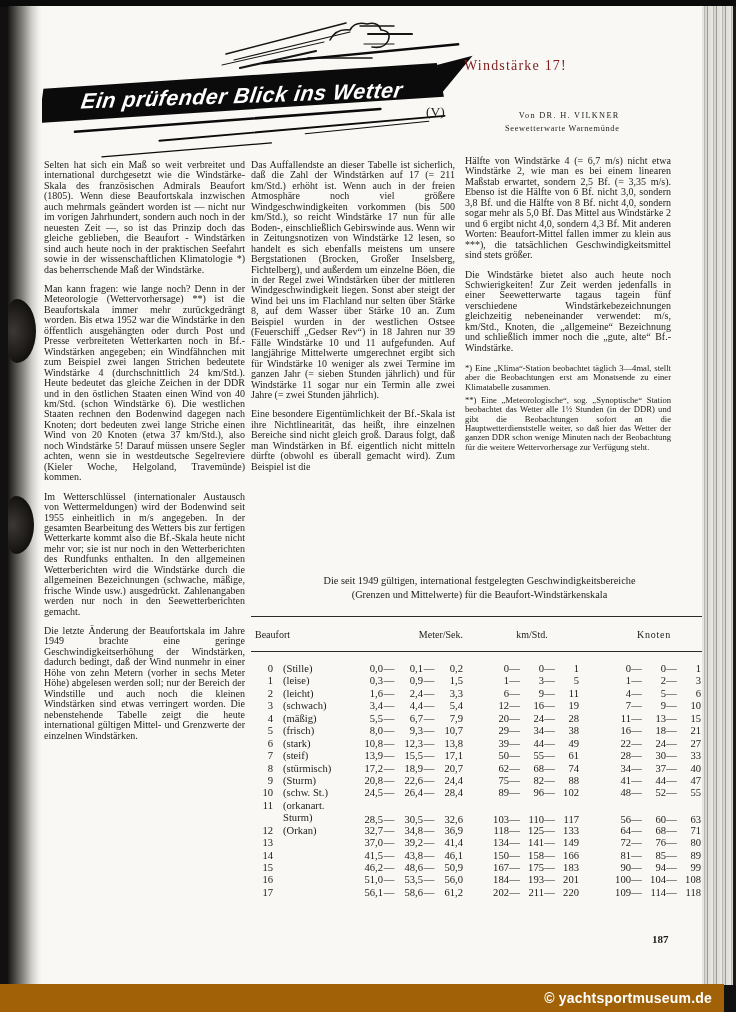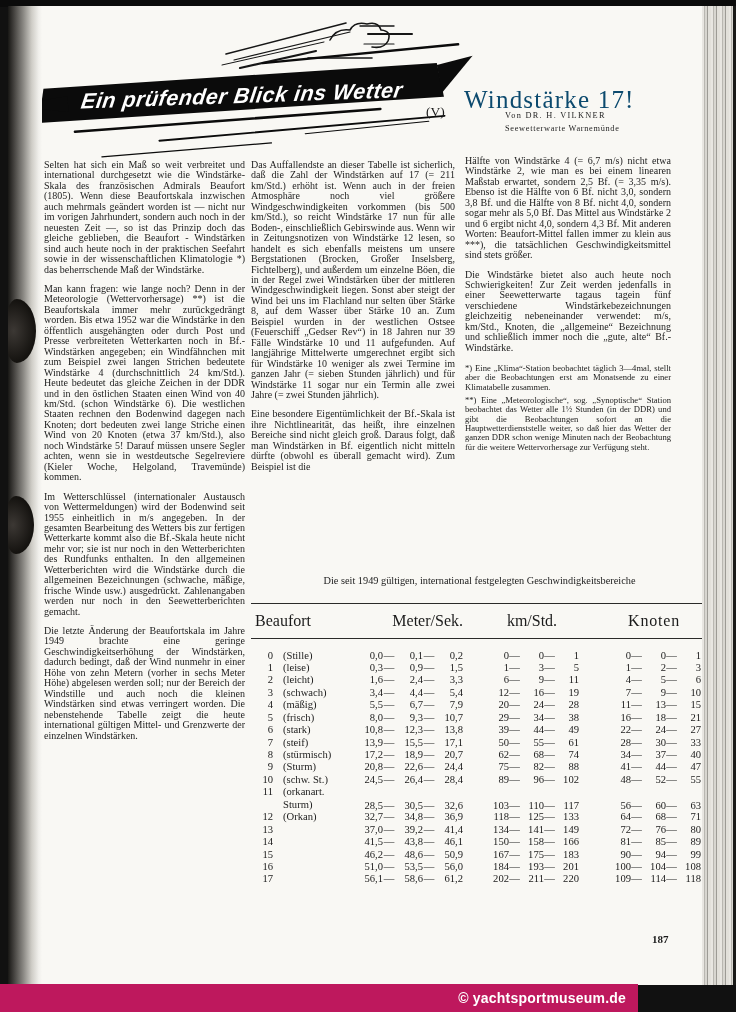--- a/index.html
+++ b/index.html
@@ -2,21 +2,21 @@
 <html><head>
 <meta charset="utf-8">
 <style>
   html,body{margin:0;padding:0;}
   body{
     width:736px;height:1012px;position:relative;overflow:hidden;
     background:#111;font-family:"Liberation Serif",serif;
   }
   
   .scan-top{position:absolute;left:0;top:0;width:736px;height:7px;background:#0b0b0b;}
-  .scan-bottom{position:absolute;left:0;top:984px;width:638px;height:28px;background:#be185d;
+  .scan-bottom{position:absolute;left:0;top:984px;width:724px;height:28px;background:#a16207;
     display:flex;align-items:center;justify-content:flex-end;padding-right:12px;box-sizing:border-box;}
   .watermark{color:#fff;font-family:"Liberation Sans",sans-serif;font-weight:bold;font-size:14px;letter-spacing:.2px;}
   .page{
     position:absolute;left:8px;top:6px;width:728px;height:979px;
     background:#f9f8f4;overflow:hidden;
   }
   .binding{
     position:absolute;left:0;top:0;width:34px;height:979px;
     background:linear-gradient(to right,#181715 0,#454340 18%,#8a8883 45%,#cfcdc7 70%,#f0efeb 90%,#f9f8f4 100%);
   }
@@ -25,42 +25,42 @@
     background:repeating-linear-gradient(90deg,#e8e6e1 0 2px,#b9b7b1 2px 3px,#d8d6d0 3px 5px,#9d9b95 5px 6px,#e2e0da 6px 9px);
     border-right:3px solid #1a1a18;box-sizing:border-box;
   }
   .clip{position:absolute;background:radial-gradient(ellipse at 30% 50%,#3c3834 0%,#14120f 70%);
     border-radius:40% 60% 60% 40%/50%;}
   .clip.one{left:-4px;top:293px;width:32px;height:64px;}
   .clip.two{left:-4px;top:490px;width:30px;height:58px;}
 
   
   .art-svg{position:absolute;left:0;top:0;pointer-events:none;}
-  .title{position:absolute;left:456px;top:80px;font-size:25px;letter-spacing:1.2px;color:#0c4a6e;}
+  .title{position:absolute;left:456px;top:52px;font-size:14px;letter-spacing:1.2px;color:#7f1d1d;}
   .series{position:absolute;left:418px;top:98px;font-size:13.5px;color:#1a1a1a;}
-  .byline{position:absolute;left:497px;top:105px;color:#242424;font-size:8.3px;}
+  .byline{position:absolute;left:497px;top:105px;color:#242424;font-size:8.3px;text-align:right;}
   .byline .b1{letter-spacing:1.3px;margin-bottom:4px;}
   .byline .b2{letter-spacing:.7px;}
 
   
   .col{position:absolute;text-align:justify;color:#1c1c1c;font-size:10px;line-height:10.45px;}
   .col p{margin:0 0 9px 0;}
   .col-left{left:36px;top:154px;width:201px;}
   .col-mid{left:243px;top:154px;width:204px;}
   .col-right{left:457px;top:150px;width:206px;}
   .footnotes{margin-top:11px;font-size:8.6px;line-height:9.3px;}
   .footnotes p{margin:0 0 4px 0;}
 
   
   .btable{position:absolute;left:243px;top:568px;width:457px;color:#1b1b1b;}
   .caption{text-align:center;font-size:10.3px;line-height:13.5px;}
   .rule{border:0;border-top:1.4px solid #2b2b29;margin:0;}
   .rule.r1{margin-top:15px;}
   .thead{display:grid;grid-template-columns:24px 80px 108px 22px 94px 28px 94px;
-    align-items:center;height:34px;font-size:16px;}
+    align-items:center;height:34px;font-size:10px;}
   .thead .h-bf{grid-column:1/3;padding-left:4px;}
   .thead .h-ms{grid-column:3;text-align:right;}
   .thead .h-km{grid-column:5;text-align:center;}
   .thead .h-kn{grid-column:7;text-align:center;letter-spacing:.8px;}
   .tbody{padding-top:11px;font-size:10.6px;}
   .t-row{display:grid;grid-template-columns:24px 80px 108px 22px 94px 28px 94px;
     height:12.45px;align-items:baseline;}
   .t-row .bf{text-align:right;padding-right:2px;}
   .t-row .name{padding-left:8px;white-space:pre-line;line-height:12.45px;}
   .t-row.tall{height:24.9px;align-items:end;}
@@ -135,20 +135,21 @@
       </div>
     <div class="footnotes">
         <p>*) Eine „Klima“-Station beobachtet täglich 3—4mal, stellt aber die Beobachtungen erst am Monatsende zu einer Klimatabelle zusammen.</p>
         <p>**) Eine „Meteorologische“, sog. „Synoptische“ Station beobachtet das Wetter alle 1½ Stunden (in der DDR) und gibt die Beobachtungen sofort an die Hauptwetterdienststelle weiter, so daß hier das Wetter der ganzen DDR schon wenige Minuten nach der Beobachtung für die weitere Wettervorhersage zur Verfügung steht.</p>
       </div>
   </div>
 
   <div class="btable">
     <div class="caption">
       <div>Die seit 1949 gültigen, international festgelegten Geschwindigkeitsbereiche</div>
+      <div>(Grenzen und Mittelwerte) für die Beaufort-Windstärkenskala</div>
     </div>
     <hr class="rule r1">
     <div class="thead">
       <div class="h-bf">Beaufort</div>
       <div class="h-ms">Meter/Sek.</div>
       <div class="h-km">km/Std.</div>
       <div class="h-kn">Knoten</div>
     </div>
     <hr class="rule">
     <div class="tbody" id="t-body">

